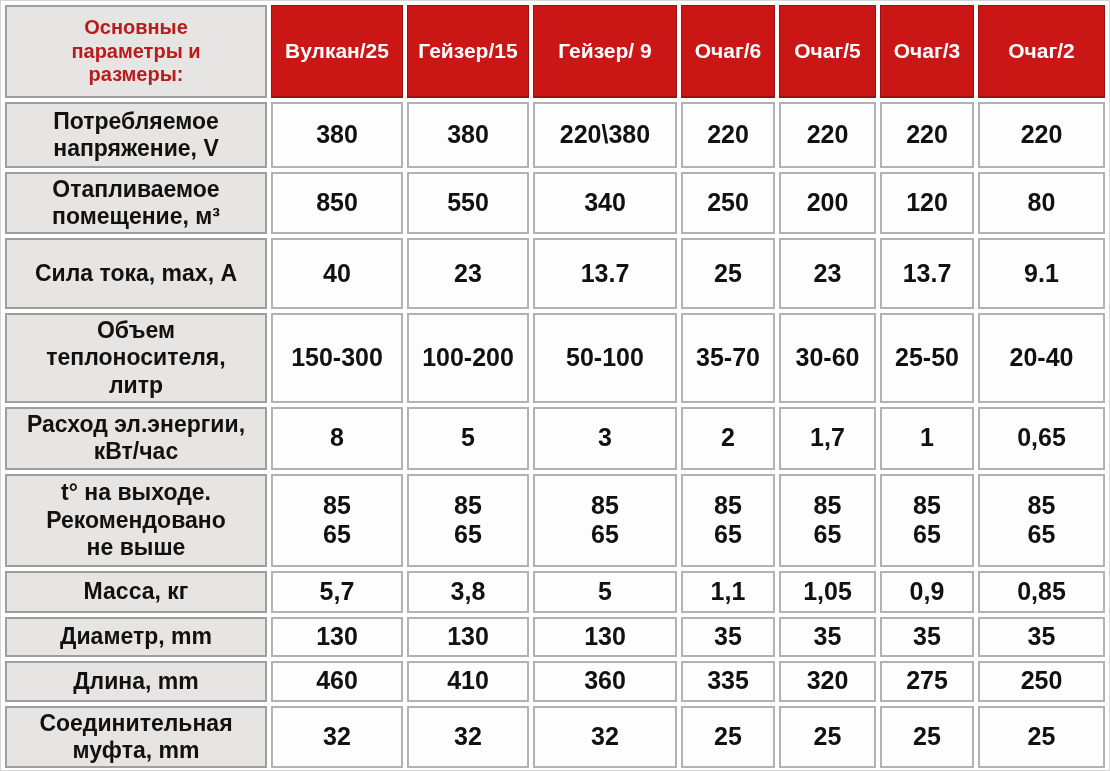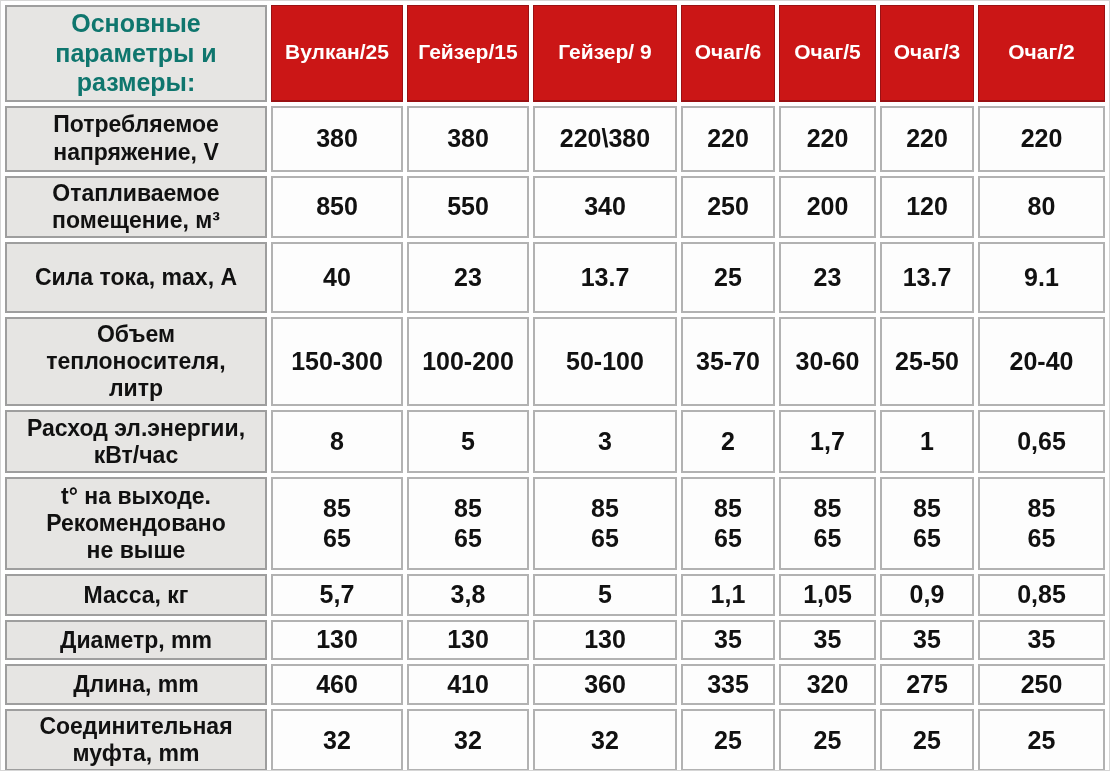--- a/index.html
+++ b/index.html
@@ -29,22 +29,22 @@
     vertical-align: middle;
     font-weight: bold;
     white-space: pre-line;
     padding: 2px 4px;
     line-height: 1.18;
     overflow: hidden;
   }
   th.corner {
     background: var(--label-bg, #e6e5e3);
     border: 2px solid var(--border-label, #9e9e9e);
-    color: #0f766e;
-    font-size: 25px;
+    color: #b91c1c;
+    font-size: 20px;
   }
   th.model {
     background: var(--header-bg, #cb1616);
     border: 1px solid var(--border-header, #9a1113);
     border-bottom-width: 2px;
     color: var(--header-text, #ffffff);
     font-size: 21px;
   }
   th.rowlabel {
     background: var(--label-bg, #e6e5e3);

